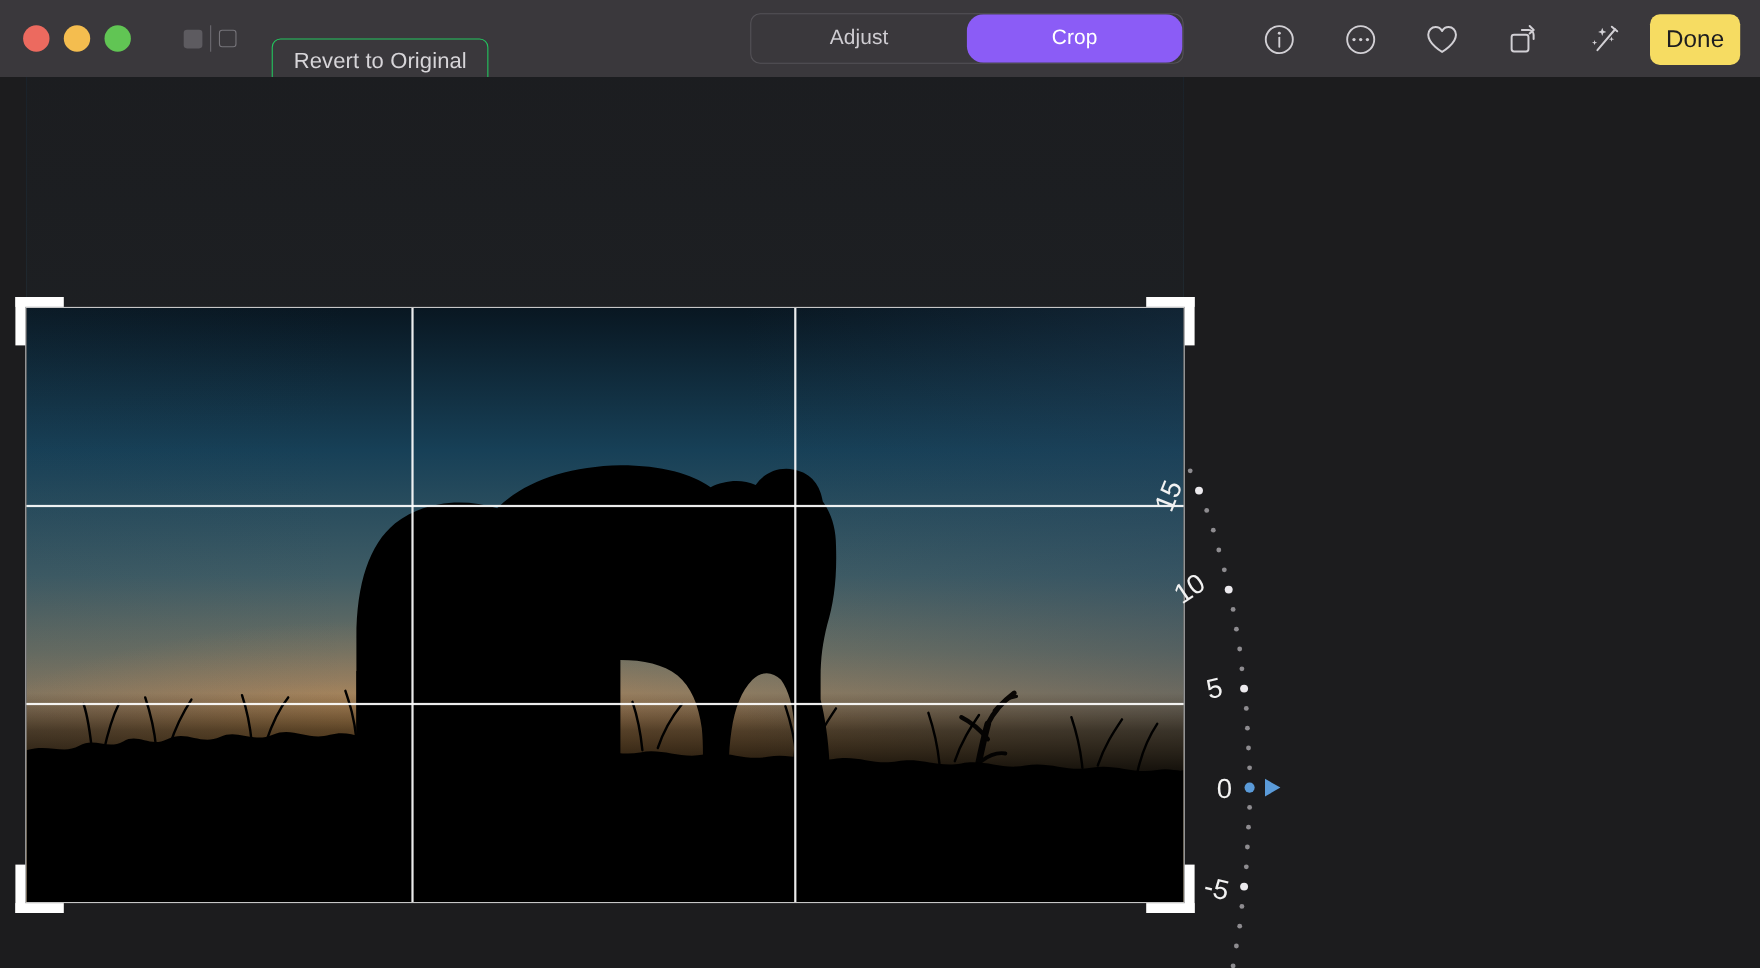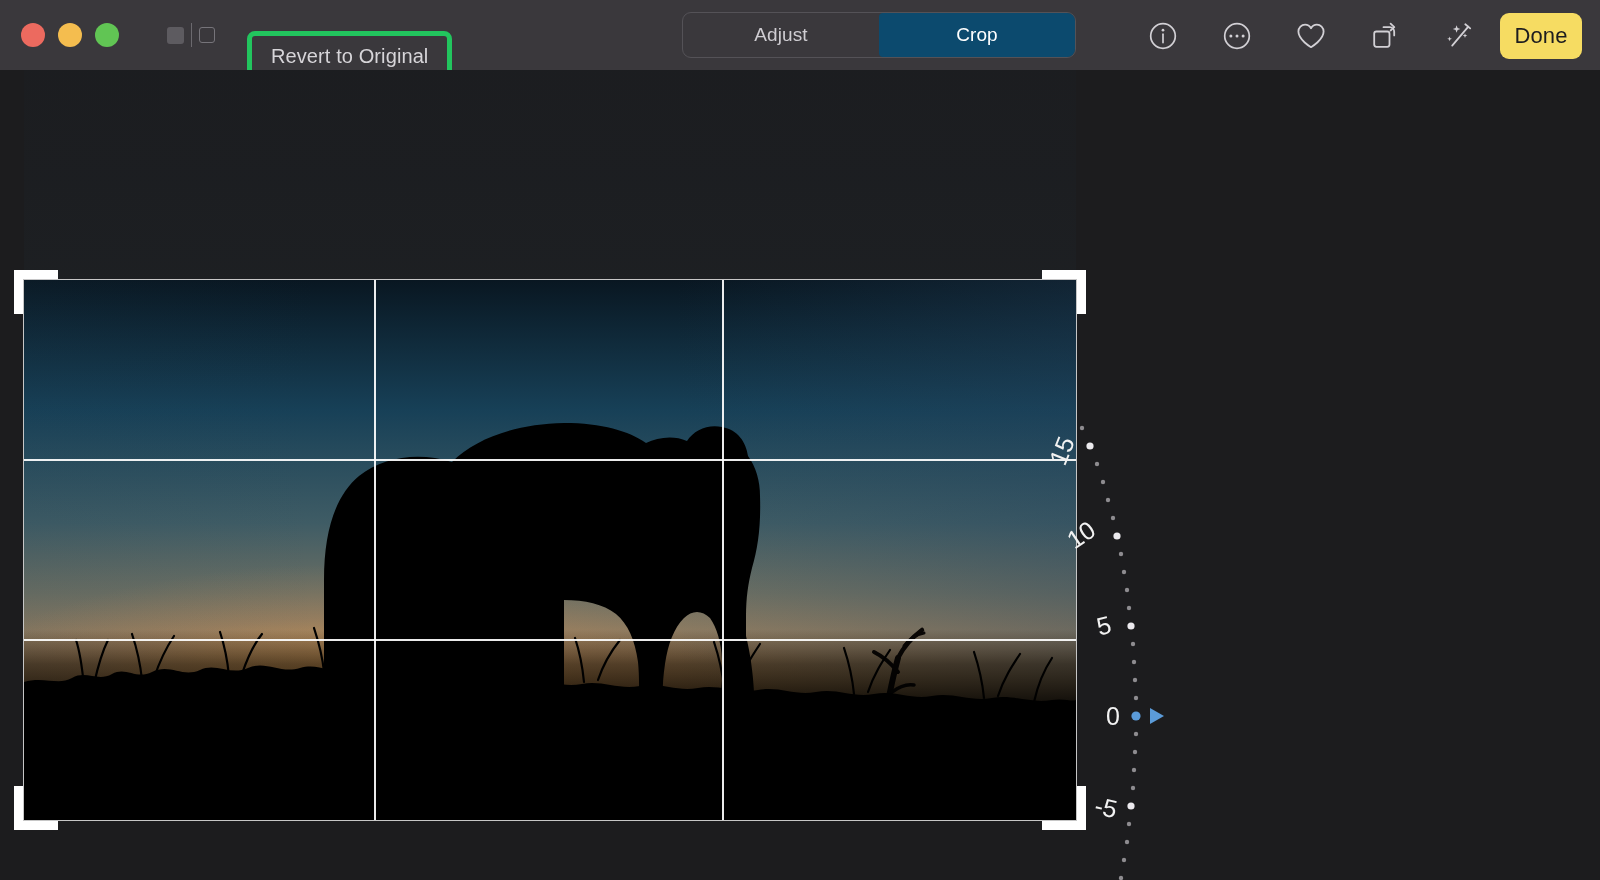--- a/index.html
+++ b/index.html
@@ -62,21 +62,21 @@
     width: 16px; height: 16px;
     border: 1.7px solid #76747a;
     border-radius: 3px;
     box-sizing: border-box;
   }
 
   .revert-btn {
     margin-left: 32px;
     height: 42px;
     padding: 0 19px;
-    border: 5px solid #22c55e;
+    border: 1px solid #22c55e;
     border-radius: 8px;
     background: transparent;
     color: #d7d5d9;
     font-size: 20px;
     line-height: 40px;
     white-space: nowrap;
     letter-spacing: 0.1px;
     margin-top: 43px;
   }
 
@@ -102,23 +102,23 @@
     letter-spacing: 0.1px;
   }
   .seg + .seg::before {
     content: "";
     position: absolute;
     left: 0; top: 8px;
     width: 1px; height: 28px;
     background: #56545a;
   }
   .seg.active {
-    background: #0c4a6e;
+    background: #8b5cf6;
     color: #ffffff;
-    border-radius: 4px;
+    border-radius: 15px;
     text-align: right;
   }
   .seg.active::before { display: none; }
 
   
   .right-tools {
     position: absolute;
     right: 0; top: 0;
     height: 72px;
     display: flex;

